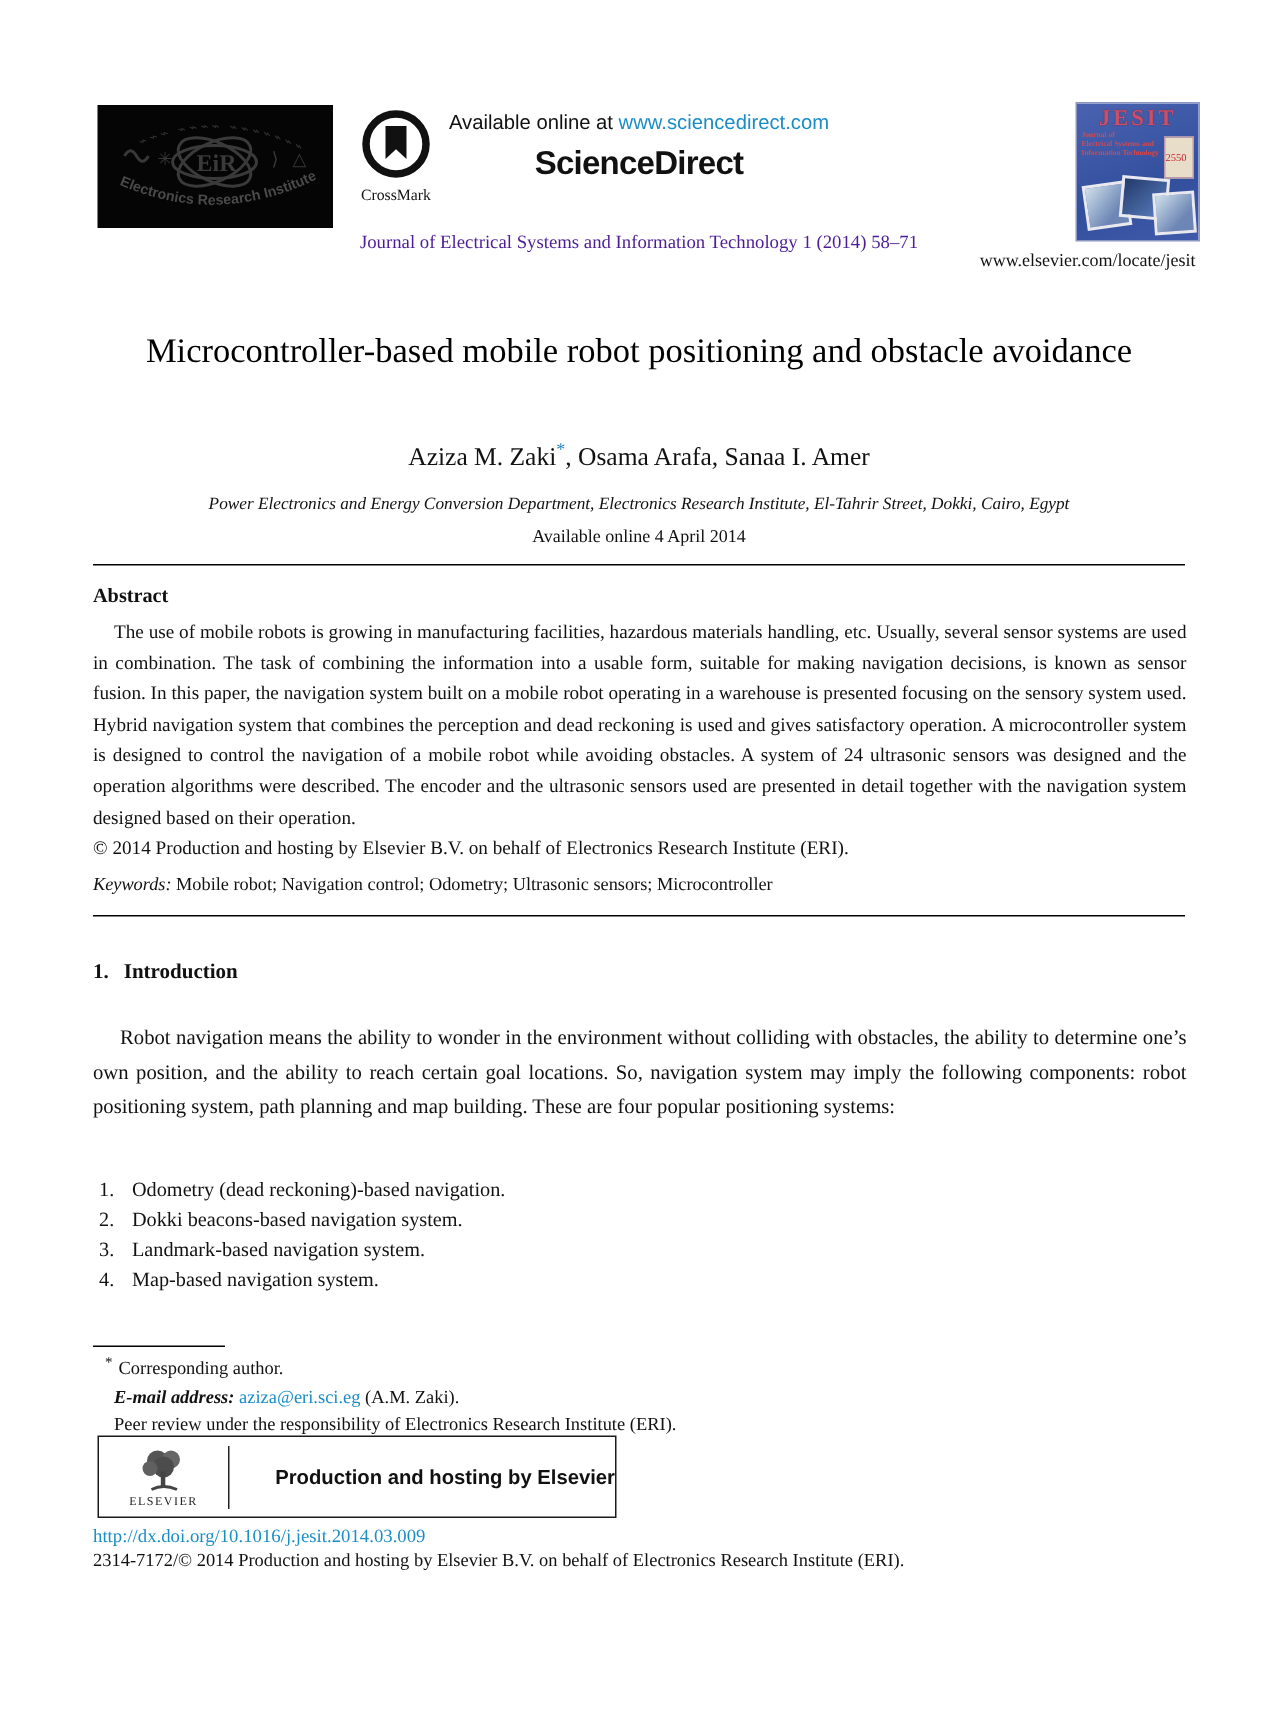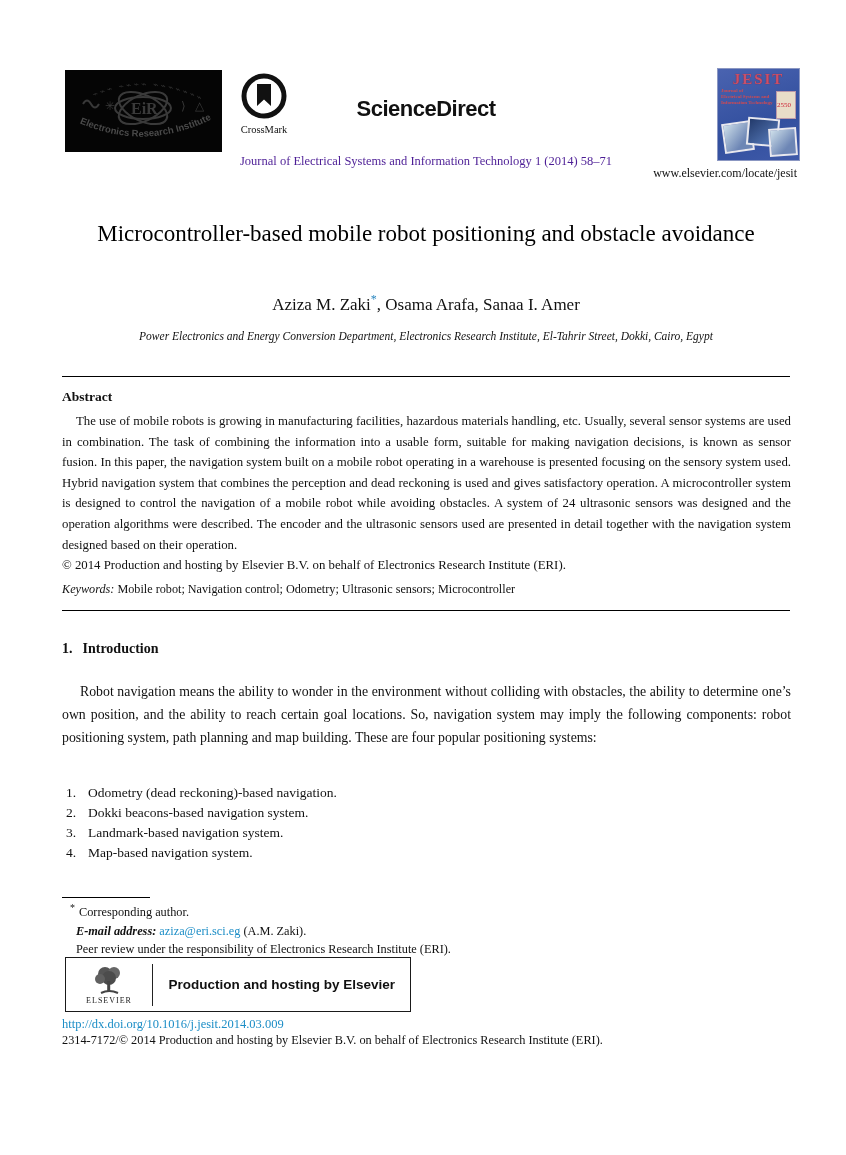--- a/index.html
+++ b/index.html
@@ -65,21 +65,21 @@
   .fn-star{font-size:10px;vertical-align:super;line-height:0;margin-right:4px;}
   .fn-line{padding-left:14px;}
   .fn-line.first{padding-left:8px;}
   .email-label{font-style:italic;font-weight:bold;}
 
   
   .pub-box{left:65px;top:957px;width:346px;height:55px;border:1.6px solid #1a1a1a;box-sizing:border-box;display:flex;align-items:center;}
   .els-logo{width:86px;display:flex;flex-direction:column;align-items:center;justify-content:center;}
   .els-word{font-size:8px;letter-spacing:1px;color:#222;margin-top:-1px;}
   .pub-divider{width:1.4px;height:42px;background:#222;}
-  .pub-label{flex:1;text-align:center;font-family:"Liberation Sans",sans-serif;font-weight:bold;font-size:13.5px;color:#111;}
+  .pub-label{flex:1;text-align:right;font-family:"Liberation Sans",sans-serif;font-weight:bold;font-size:13.5px;color:#111;}
 
   .doi-line{left:62px;top:1017px;font-size:12.5px;}
   .issn-line{left:62px;top:1033px;font-size:12.3px;}
 </style>
 </head>
 <body>
 
 <div class="page">
 
   <div class="abs eri-logo">
@@ -100,20 +100,23 @@
   </div>
 
   <div class="abs crossmark">
     <svg width="46" height="46" viewBox="0 0 46 46">
       <circle cx="23" cy="23" r="20" fill="#ffffff" stroke="#111" stroke-width="5"></circle>
       <path d="M16 11 h14 v22 l-7,-6.5 l-7,6.5 z" fill="#111"></path>
     </svg>
     <div class="crossmark-label">CrossMark</div>
   </div>
 
+  <div class="abs centerband avail-line">
+    <span>Available online at </span><a class="link" href="#">www.sciencedirect.com</a>
+  </div>
 
   <div class="abs centerband sciencedirect">ScienceDirect</div>
 
   <div class="abs centerband journal-citation">Journal of Electrical Systems and Information Technology 1 (2014) 58–71</div>
 
   <div class="abs jesit-cover">
     <div class="jesit-title">JESIT</div>
     <div class="jesit-line">Journal of</div>
     <div class="jesit-line">Electrical Systems and</div>
     <div class="jesit-line">Information Technology</div>
@@ -129,20 +132,21 @@
 
   <div class="abs centerband paper-title">
     <span class="inner">Microcontroller-based mobile robot positioning and obstacle avoidance</span>
   </div>
 
   <div class="abs centerband authors">
     <span>Aziza M. Zaki</span><span class="author-star">*</span><span>, Osama Arafa, Sanaa I. Amer</span>
   </div>
 
   <div class="abs centerband affiliation">Power Electronics and Energy Conversion Department, Electronics Research Institute, El-Tahrir Street, Dokki, Cairo, Egypt</div>
+  <div class="abs centerband avail-date">Available online 4 April 2014</div>
 
   <div class="abs rule rule1"></div>
 
   <div class="abs abstract-heading">Abstract</div>
   <div class="abs abstract-body">
     <div class="indent">The use of mobile robots is growing in manufacturing facilities, hazardous materials handling, etc. Usually, several sensor systems are used in combination. The task of combining the information into a usable form, suitable for making navigation decisions, is known as sensor fusion. In this paper, the navigation system built on a mobile robot operating in a warehouse is presented focusing on the sensory system used. Hybrid navigation system that combines the perception and dead reckoning is used and gives satisfactory operation. A microcontroller system is designed to control the navigation of a mobile robot while avoiding obstacles. A system of 24 ultrasonic sensors was designed and the operation algorithms were described. The encoder and the ultrasonic sensors used are presented in detail together with the navigation system designed based on their operation.</div>
     <div>© 2014 Production and hosting by Elsevier B.V. on behalf of Electronics Research Institute (ERI).</div>
   </div>
 
   <div class="abs keywords">

